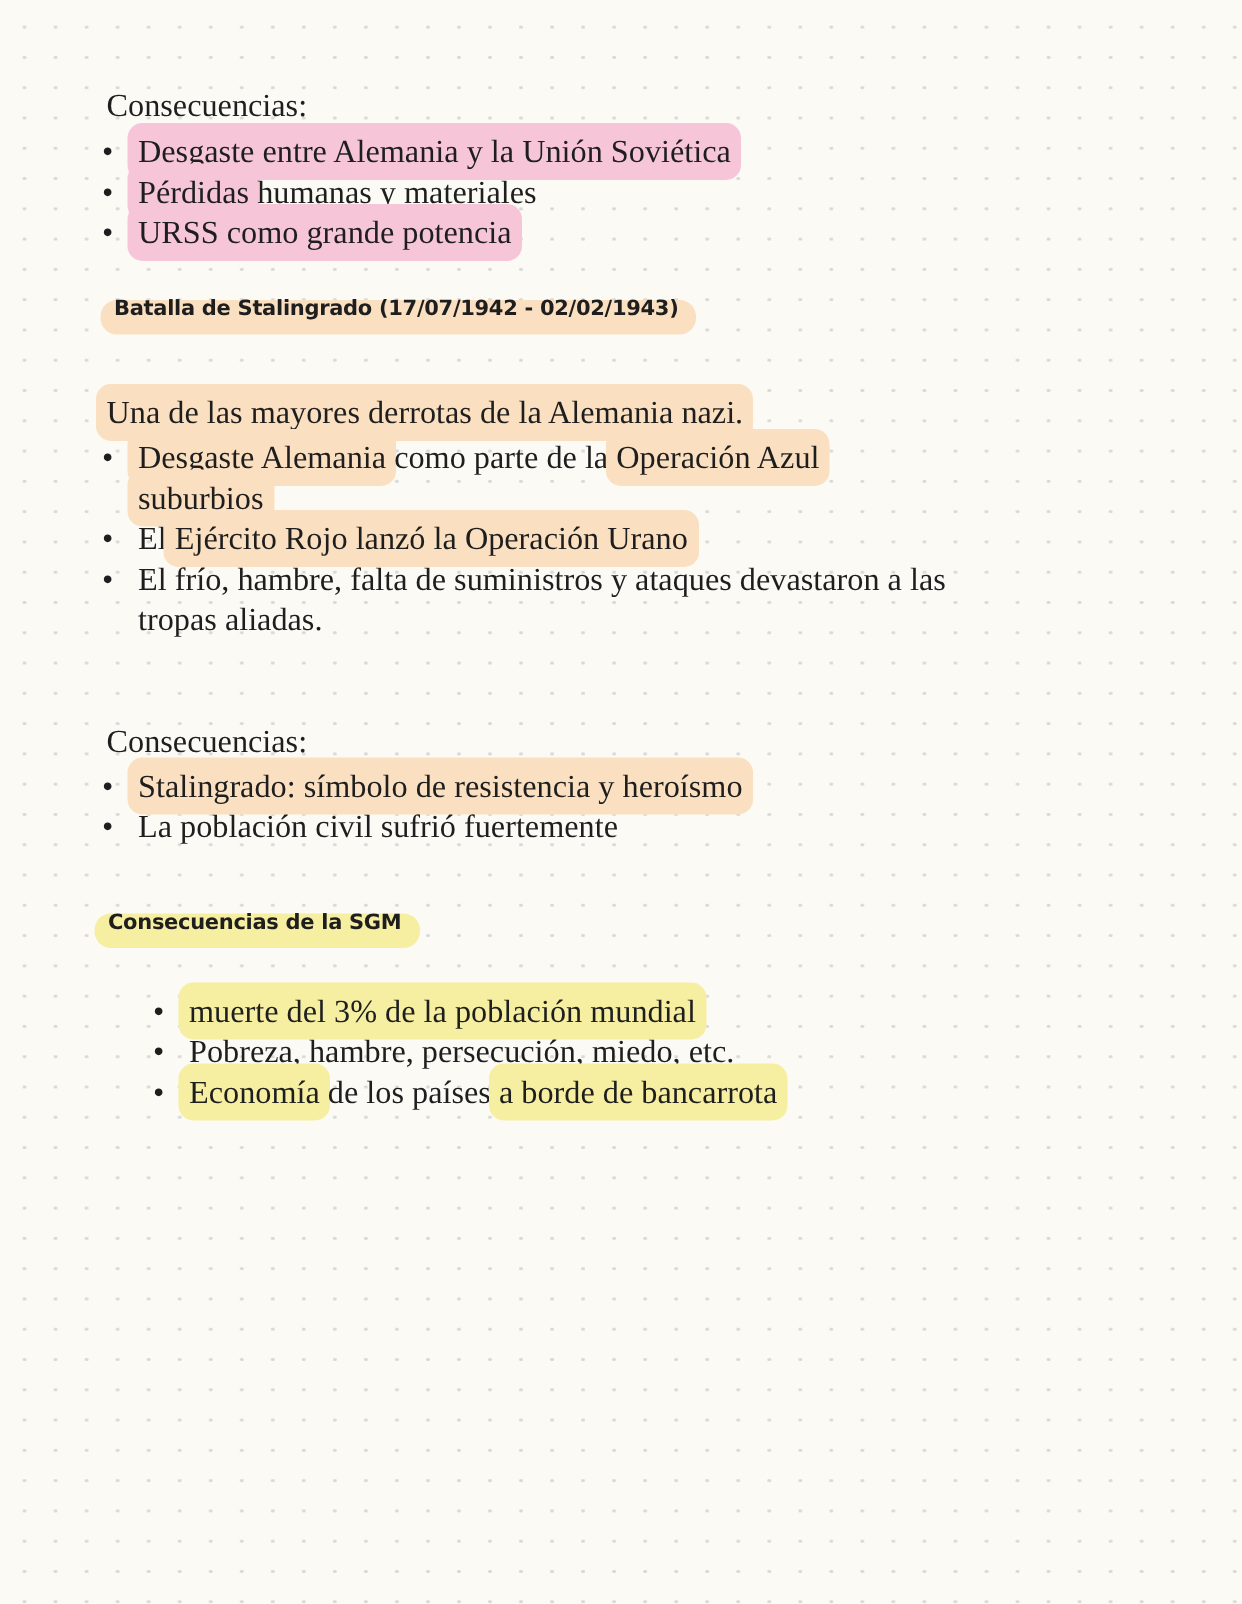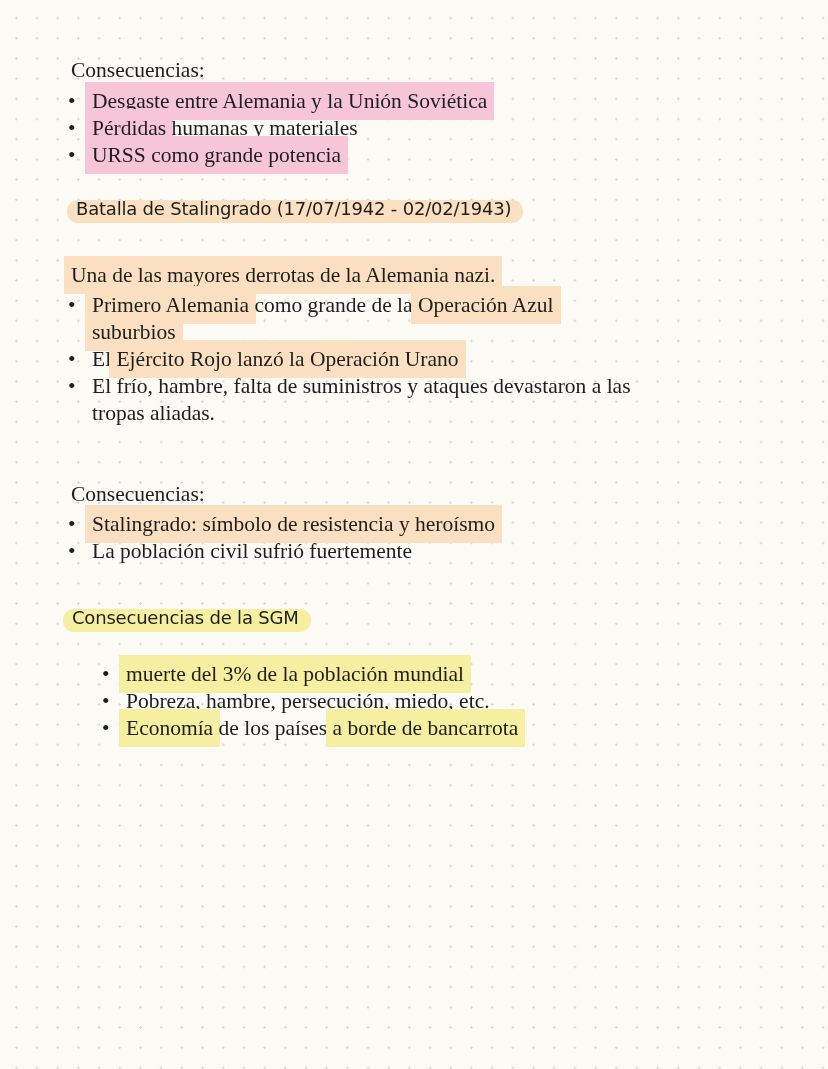--- a/index.html
+++ b/index.html
@@ -23,32 +23,32 @@
   ul.bullets li { position: relative; padding-left: 26px; }
   ul.bullets li::before {
     content: "\2022";
     position: absolute; left: 2px; top: 0;
     font-size: 21.5px;
   }
   ul.bullets li.cont::before { content: ""; }
   .m3 { margin-top: 3px !important; }
   .m4 { margin-top: 4px !important; }
   .hl {
-    border-radius: 0;
+    border-radius: 10px;
     padding: 7px 7px;
     margin: 0 -7px;
   }
   .hl.pink   { background: var(--pink, #f6c6d8); }
   .hl.peach  { background: var(--peach, #fadfc0); }
   .hl.yellow { background: var(--yellow, #f6efa0); }
   .hand {
     position: absolute;
     font-family: "DejaVu Sans", sans-serif;
-    font-weight: 400;
-    font-size: 18px;
+    font-weight: 700;
+    font-size: 14px;
     letter-spacing: -0.2px;
     color: var(--ink, #1a1a1a);
     white-space: nowrap;
     z-index: 0;
   }
   .hand .txt { position: relative; z-index: 1; }
   .band {
     position: absolute;
     left: -9px; right: -12px; top: 2px; height: 23px;
     border-radius: 11px;
@@ -81,21 +81,21 @@
     <span class="band peach"></span>
     <span class="txt">Batalla de Stalingrado (17/07/1942 - 02/02/1943)</span>
   </div>
 
   <div class="sec" style="left:66px; top:262px;">
     <div class="heading">
       <span class="hl peach">Una de las mayores derrotas de la Alemania nazi.</span>
     </div>
     <ul class="bullets m3">
       <li>
-        <span class="hl peach">Primero Alemania</span><span> como grande de la </span><span class="hl peach">Operación Azul</span>
+        <span class="hl peach">Desgaste Alemania</span><span> como parte de la </span><span class="hl peach">Operación Azul</span>
       </li>
       <li class="cont">
         <span class="hl peach">suburbios</span>
       </li>
       <li>
         <span>El </span><span class="hl peach">Ejército Rojo lanzó la Operación Urano</span>
       </li>
       <li>
         <span>El frío, hambre, falta de suministros y ataques devastaron a las</span>
       </li>

